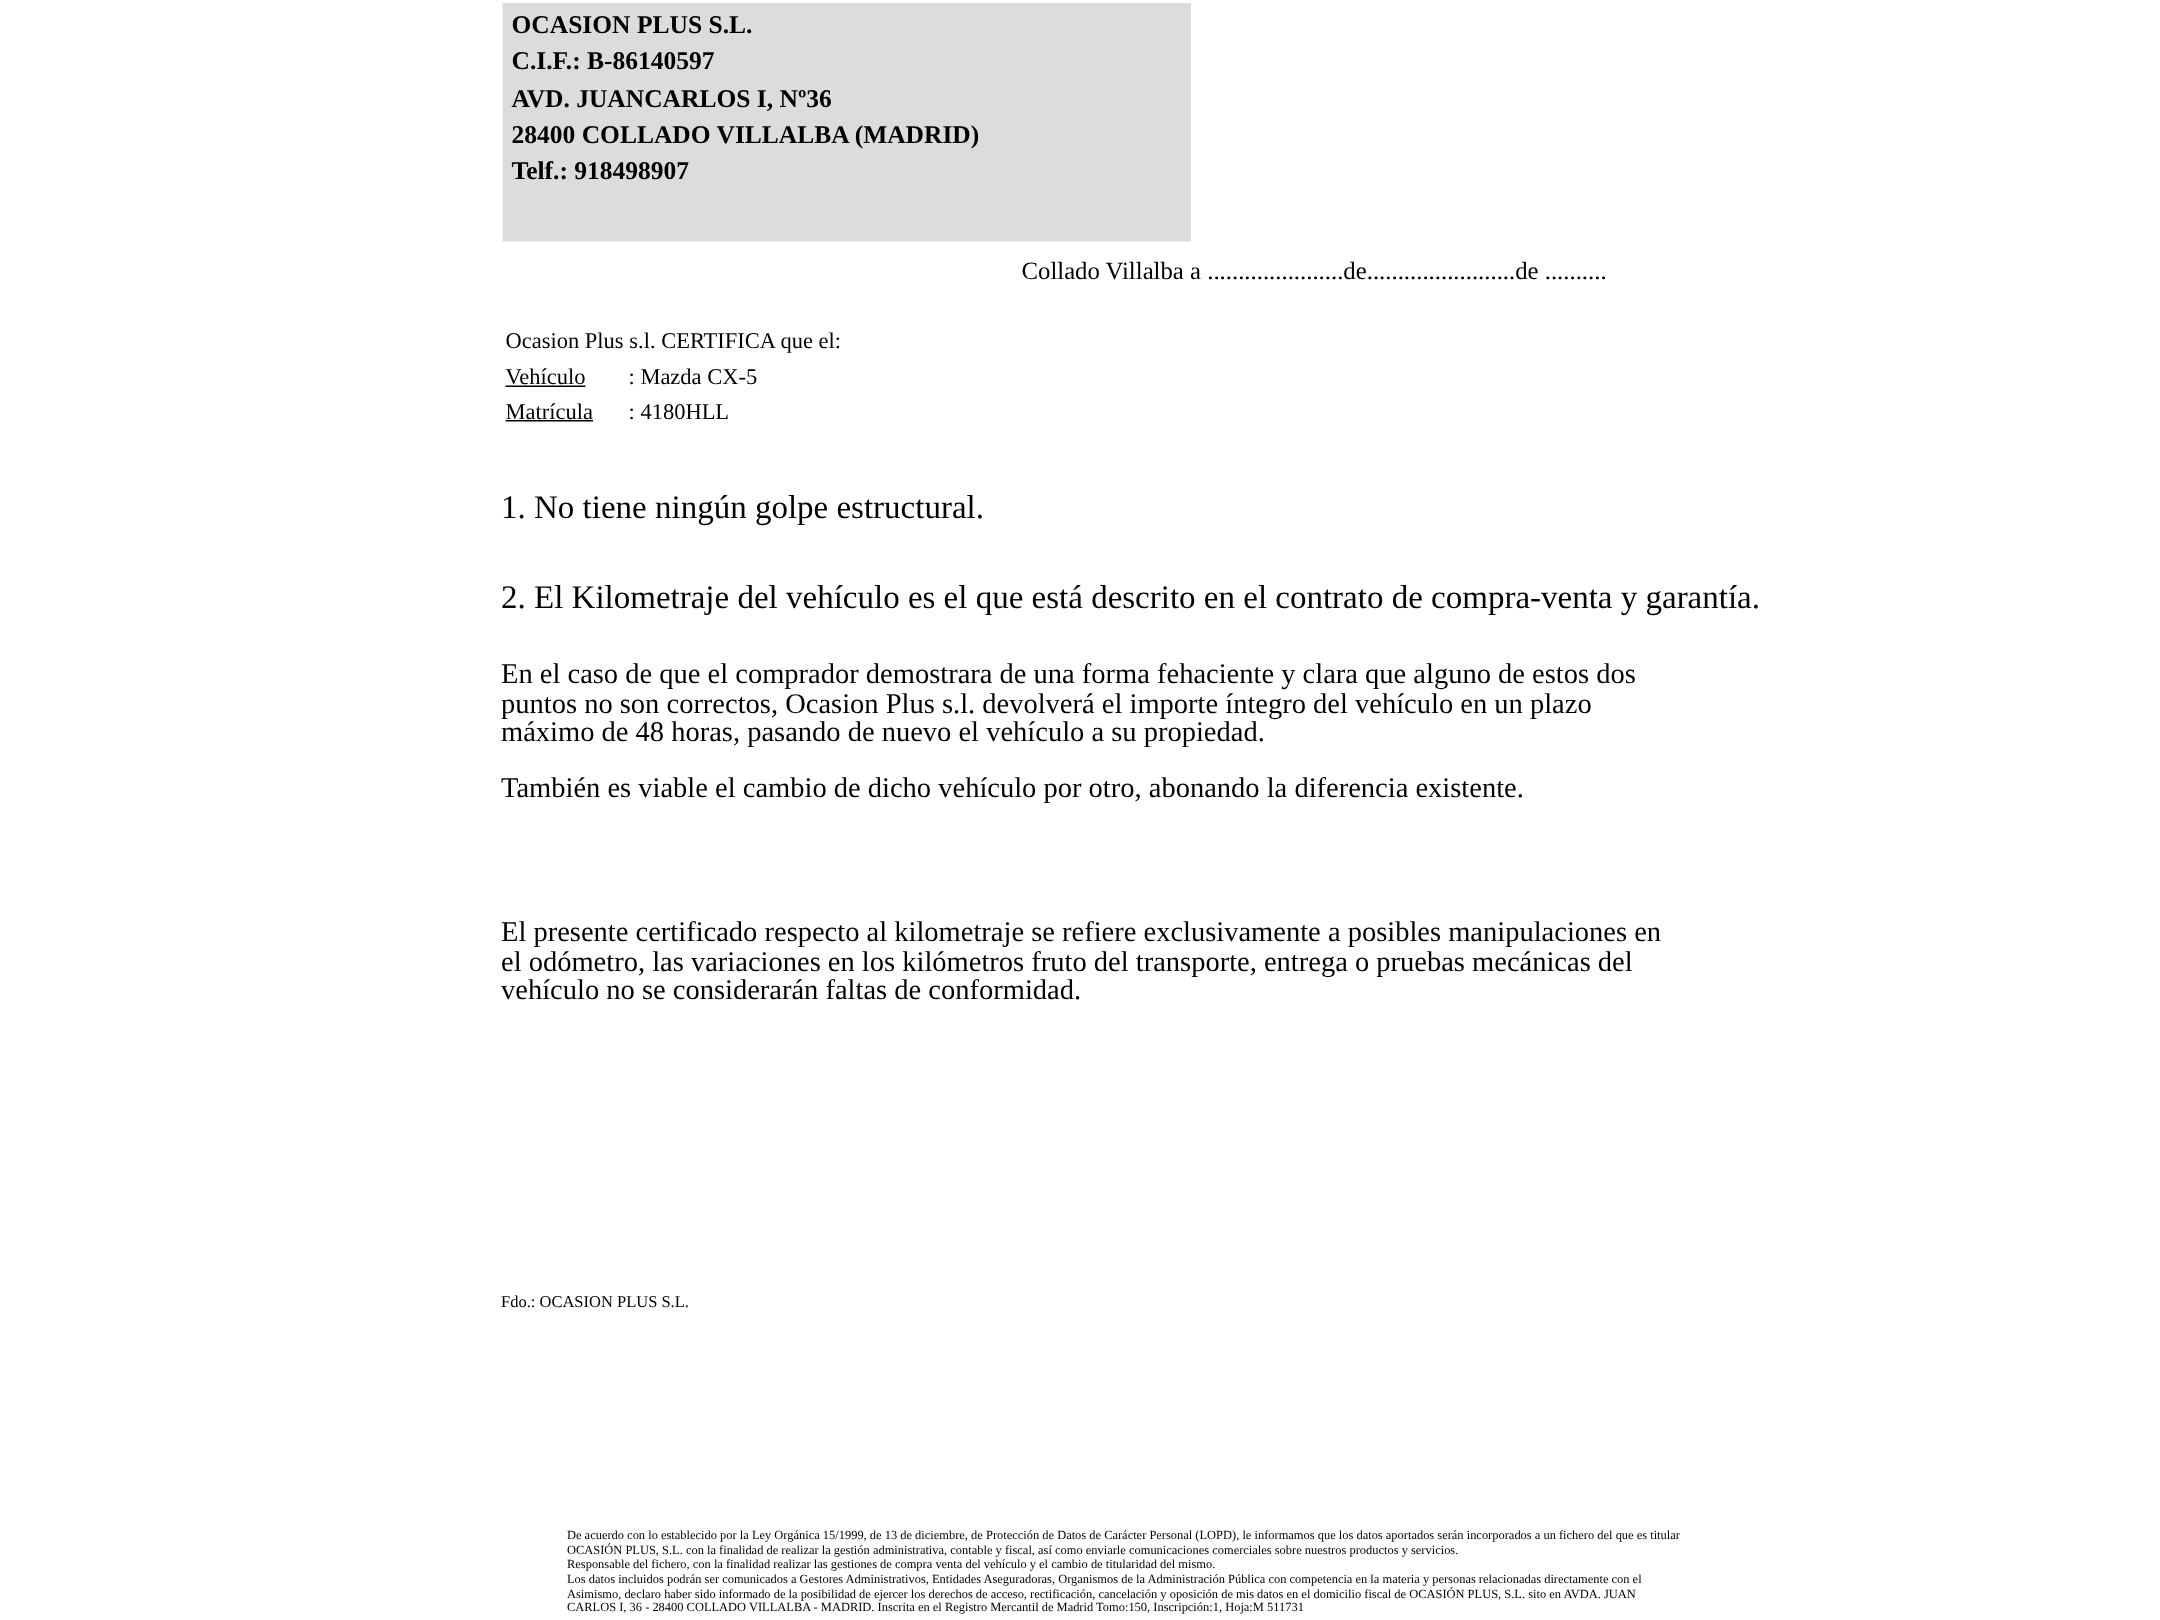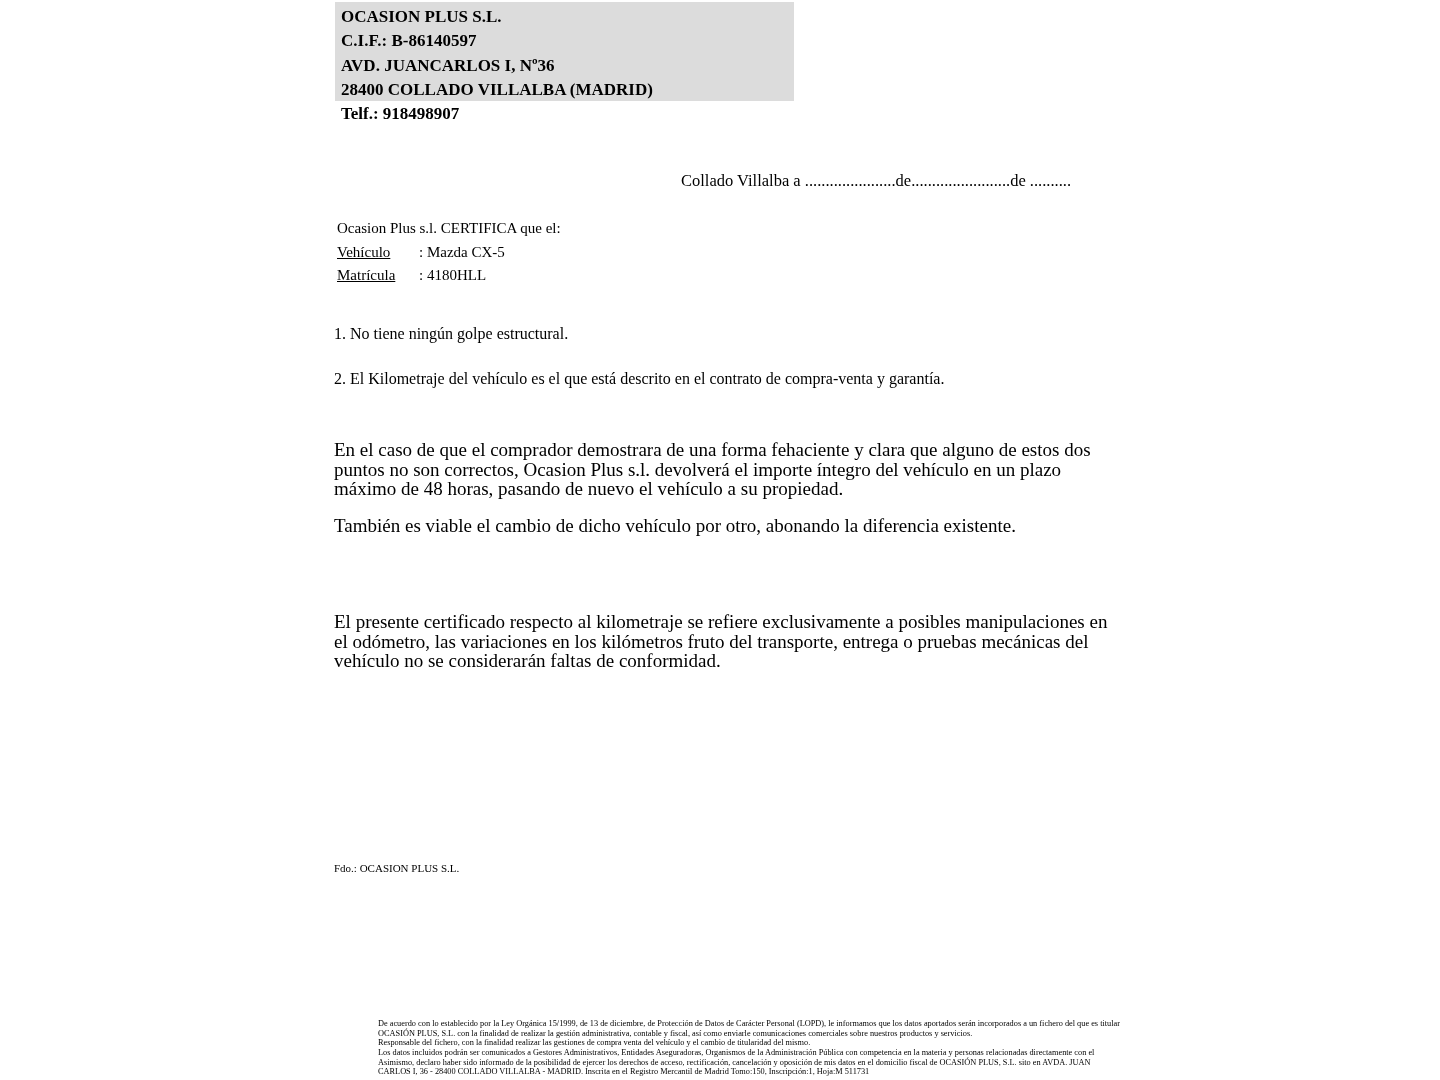--- a/index.html
+++ b/index.html
@@ -15,21 +15,21 @@
     background: #ffffff;
     overflow: hidden;
   }
 
   
   .header-box {
     position: absolute;
     left: 335px;
     top: 2px;
     width: 459px;
-    height: 99px;
+    height: 159px;
     background: #dcdcdc;
     padding: 3px 6px 0 6px;
   }
   .header-box div {
     font-weight: bold;
     font-size: 17px;
     line-height: 24.3px;
     white-space: nowrap;
   }
 
@@ -47,23 +47,23 @@
     position: absolute;
     left: 337px;
     top: 217px;
     font-size: 15px;
     line-height: 23.5px;
   }
   .lbl-wrap { display: inline-block; width: 82px; }
   .u { text-decoration: underline; margin-top: 32px; }
 
   
-  .point { position: absolute; left: 334px; font-size: 16px; white-space: nowrap; }
+  .point { position: absolute; left: 334px; font-size: 22px; white-space: nowrap; }
   .point-1 { top: 325px; }
-  .point-2 { top: 370px; }
+  .point-2 { top: 385px; }
 
   
   .para {
     position: absolute;
     left: 334px;
     width: 775px;
     font-size: 19px;
     line-height: 19.6px;
     text-align: left;
   }

